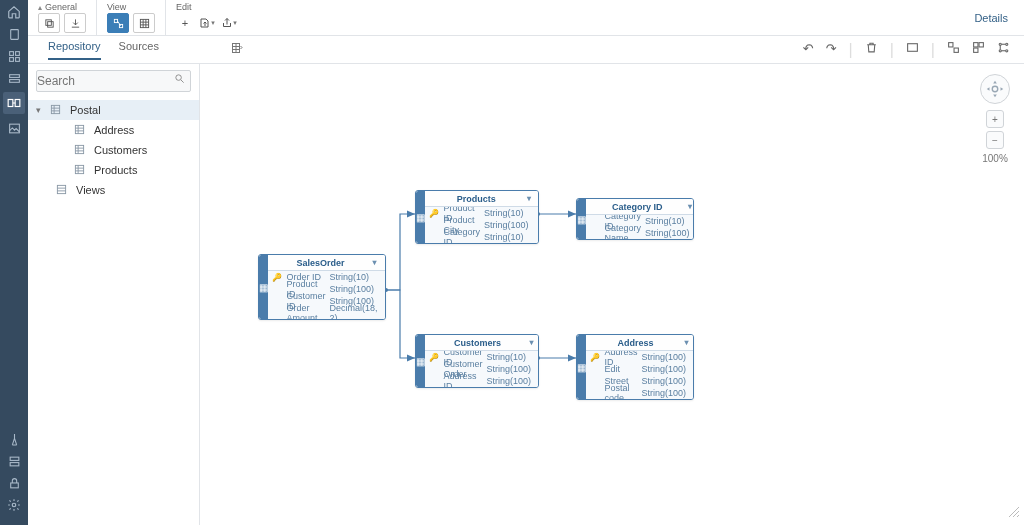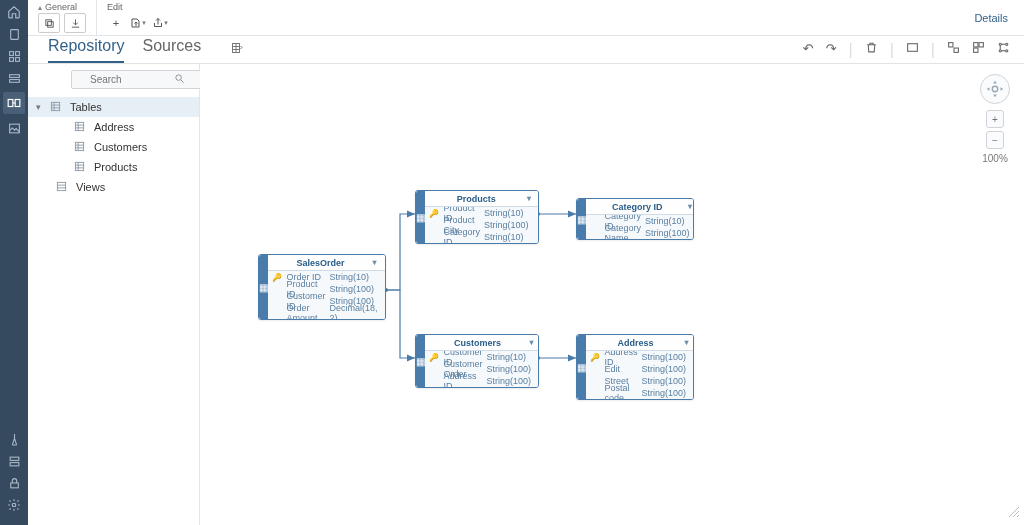--- a/index.html
+++ b/index.html
@@ -28,35 +28,35 @@
   background: #fff; font-size: 11px; color: #555; cursor: pointer;
 }
 .iconbtn.primary { background: #3b7eb7; border-color: #3b7eb7; color: #fff; }
 .iconbtn.plain { border:none; width:18px; }
 .details-link { margin-left:auto; padding-right:16px; font-size:11px; color:#346187; align-self:center; cursor:pointer; }
 
 .secondbar {
   position:absolute; left:28px; top:36px; right:0; height:28px;
   border-bottom:1px solid #e1e4e8; display:flex; align-items:center;
 }
-.secondbar .tabs { display:flex; gap:18px; padding-left:20px; font-size:16px; }
+.secondbar .tabs { display:flex; gap:18px; padding-left:20px; font-size:11px; }
 .secondbar .tab { color:#666; padding-bottom:6px; cursor:pointer; }
 .secondbar .tab.active { color:#346187; border-bottom:2px solid #346187; }
 .secondbar .right-tools { margin-left:auto; display:flex; gap:12px; padding-right:14px; color:#666; }
 .secondbar .right-tools .tool { cursor:pointer; font-size:13px; display:inline-flex; }
 .secondbar .center-icon { position:absolute; left:202px; top:6px; color:#666; font-size:12px; }
 
 .sidecol {
   position:absolute; left:28px; top:64px; width:172px; bottom:0;
   border-right:1px solid #e1e4e8; background:#fff; font-size:11px; color:#333;
 }
 .searchwrap { padding:6px 8px; }
 .searchwrap input {
-  width:100%; padding:3px 20px 3px 18px; font-size:10px; border:1px solid #d0d4d8;
-  border-radius:2px; outline:none; background:#f7f8f9;margin-left:35px;
+  width:100%; padding:3px 20px 3px 0; font-size:12px; border:1px solid #d0d4d8;
+  border-radius:2px; outline:none; background:#f7f8f9;
 }
 .searchwrap { position:relative; }
 .searchwrap .sicon { position:absolute; right:14px; top:9px; color:#888; font-size:11px; }
 .tree { padding-top:2px; }
 .tree-row { display:flex; align-items:center; height:20px; padding-left:8px; gap:6px; cursor:pointer; }
 .tree-row.selected { background:#e7eff6; }
 .tree-row .chev { width:8px; font-size:9px; color:#777; }
 .tree-row .ticon { width:14px; color:#8a98a6; font-size:11px; }
 .tree-row.indent1 { padding-left:28px; }
 .tree-row.indent2 { padding-left:46px; }
@@ -185,20 +185,43 @@
     <div class="tg-row">
       <div class="iconbtn">
         <svg width="11" height="11" viewBox="0 0 24 24" fill="none" stroke="currentColor" stroke-width="2">
             <rect x="8" y="8" width="12" height="12"></rect>
             <rect x="4" y="4" width="12" height="12"></rect>
           </svg>
       </div>
       <div class="iconbtn">
         <svg width="11" height="11" viewBox="0 0 24 24" fill="none" stroke="currentColor" stroke-width="2">
             <path d="M12 3v12M7 10l5 5 5-5M4 20h16"></path>
+          </svg>
+      </div>
+    </div>
+  </div>
+  <div class="top-group">
+    <div class="tg-label">
+        <span>View</span>
+      </div>
+    <div class="tg-row">
+      <div class="iconbtn primary">
+        <svg width="11" height="11" viewBox="0 0 24 24" fill="none" stroke="currentColor" stroke-width="2">
+            <rect x="3" y="3" width="7" height="7"></rect>
+            <rect x="14" y="14" width="7" height="7"></rect>
+            <line x1="10" y1="7" x2="17" y2="17"></line>
+          </svg>
+      </div>
+      <div class="iconbtn">
+        <svg width="11" height="11" viewBox="0 0 24 24" fill="none" stroke="currentColor" stroke-width="2">
+            <rect x="3" y="3" width="18" height="18"></rect>
+            <line x1="3" y1="9" x2="21" y2="9"></line>
+            <line x1="3" y1="15" x2="21" y2="15"></line>
+            <line x1="9" y1="3" x2="9" y2="21"></line>
+            <line x1="15" y1="3" x2="15" y2="21"></line>
           </svg>
       </div>
     </div>
   </div>
   <div class="top-group" style="border-right:none">
     <div class="tg-label">
         <span>Edit</span>
       </div>
     <div class="tg-row">
       <div class="iconbtn plain">+</div>
@@ -291,21 +314,21 @@
     <div class="tree-row selected">
       <span class="chev">▾</span>
       <span class="ticon">
         <svg width="11" height="11" viewBox="0 0 24 24" fill="none" stroke="currentColor" stroke-width="2">
             <rect x="3" y="3" width="18" height="18"></rect>
             <line x1="3" y1="9" x2="21" y2="9"></line>
             <line x1="3" y1="15" x2="21" y2="15"></line>
             <line x1="9" y1="3" x2="9" y2="21"></line>
           </svg>
       </span>
-      <span>Tables</span>
+      <span>Postal</span>
     </div>
     <div class="tree-row indent2">
       <span class="ticon"><svg width="11" height="11" viewBox="0 0 24 24" fill="none" stroke="currentColor" stroke-width="2">
             <rect x="3" y="3" width="18" height="18"></rect>
             <line x1="3" y1="9" x2="21" y2="9"></line>
             <line x1="3" y1="15" x2="21" y2="15"></line>
             <line x1="9" y1="3" x2="9" y2="21"></line>
           </svg></span>
       <span>Address</span>
     </div>

